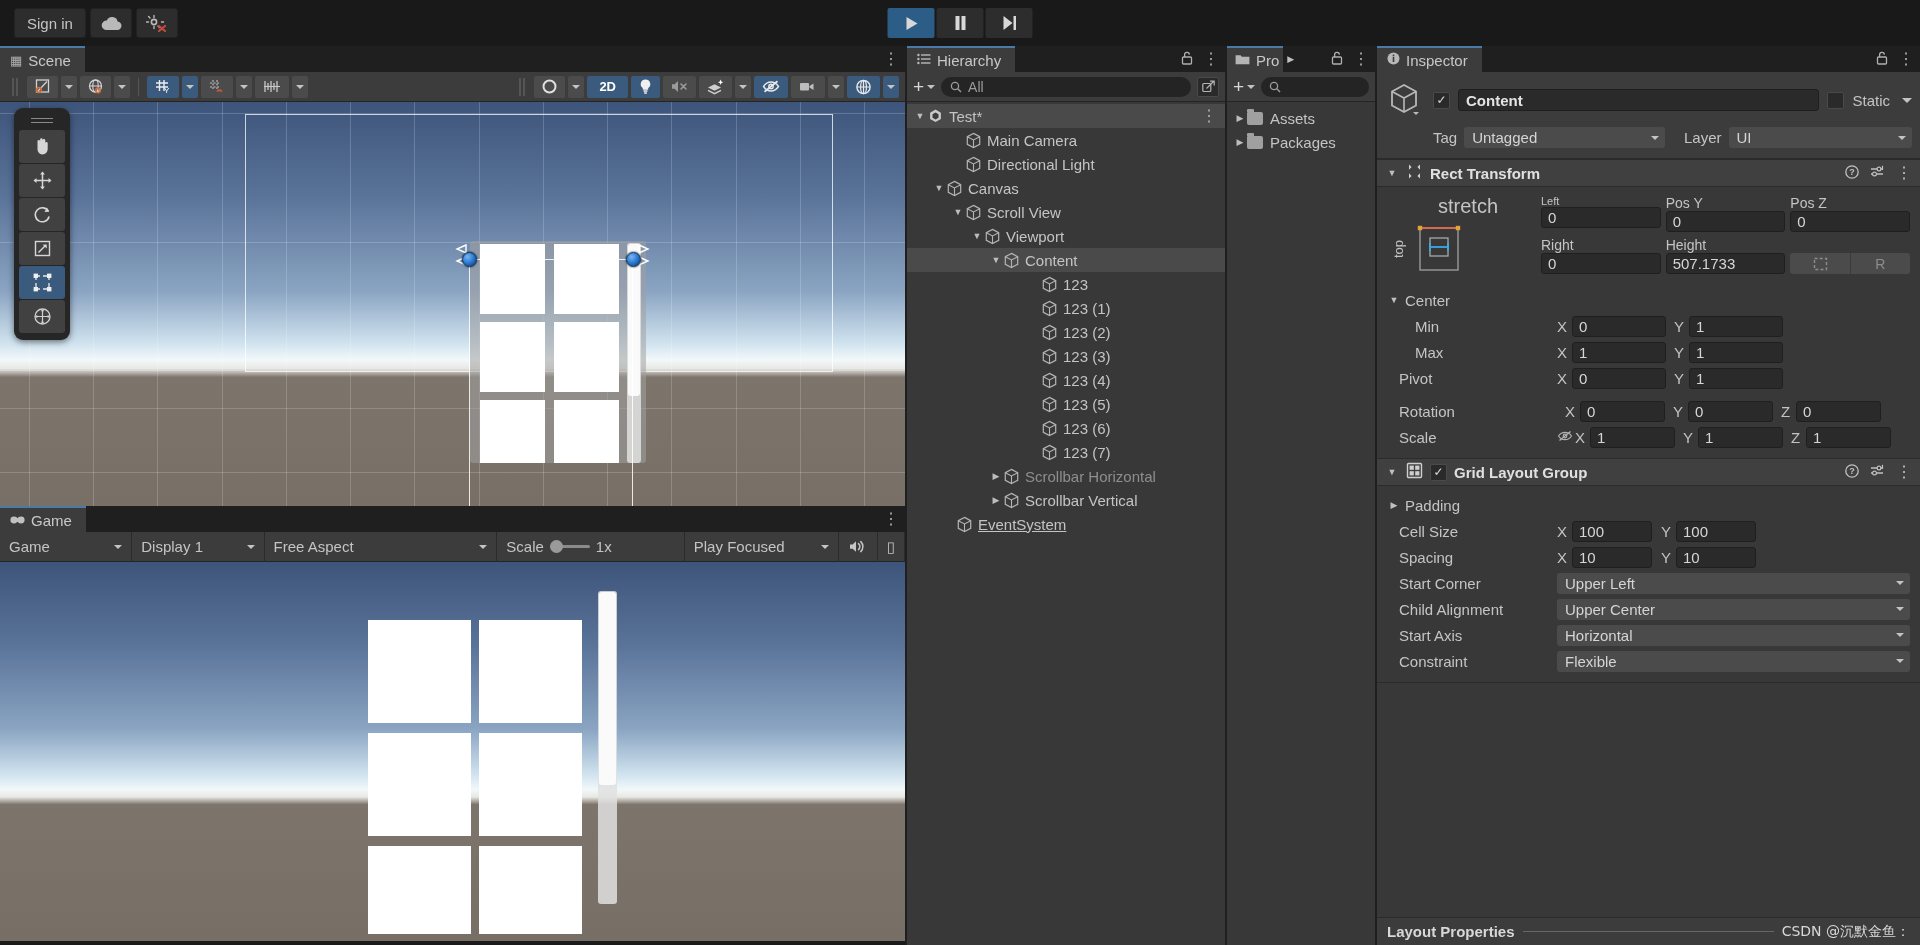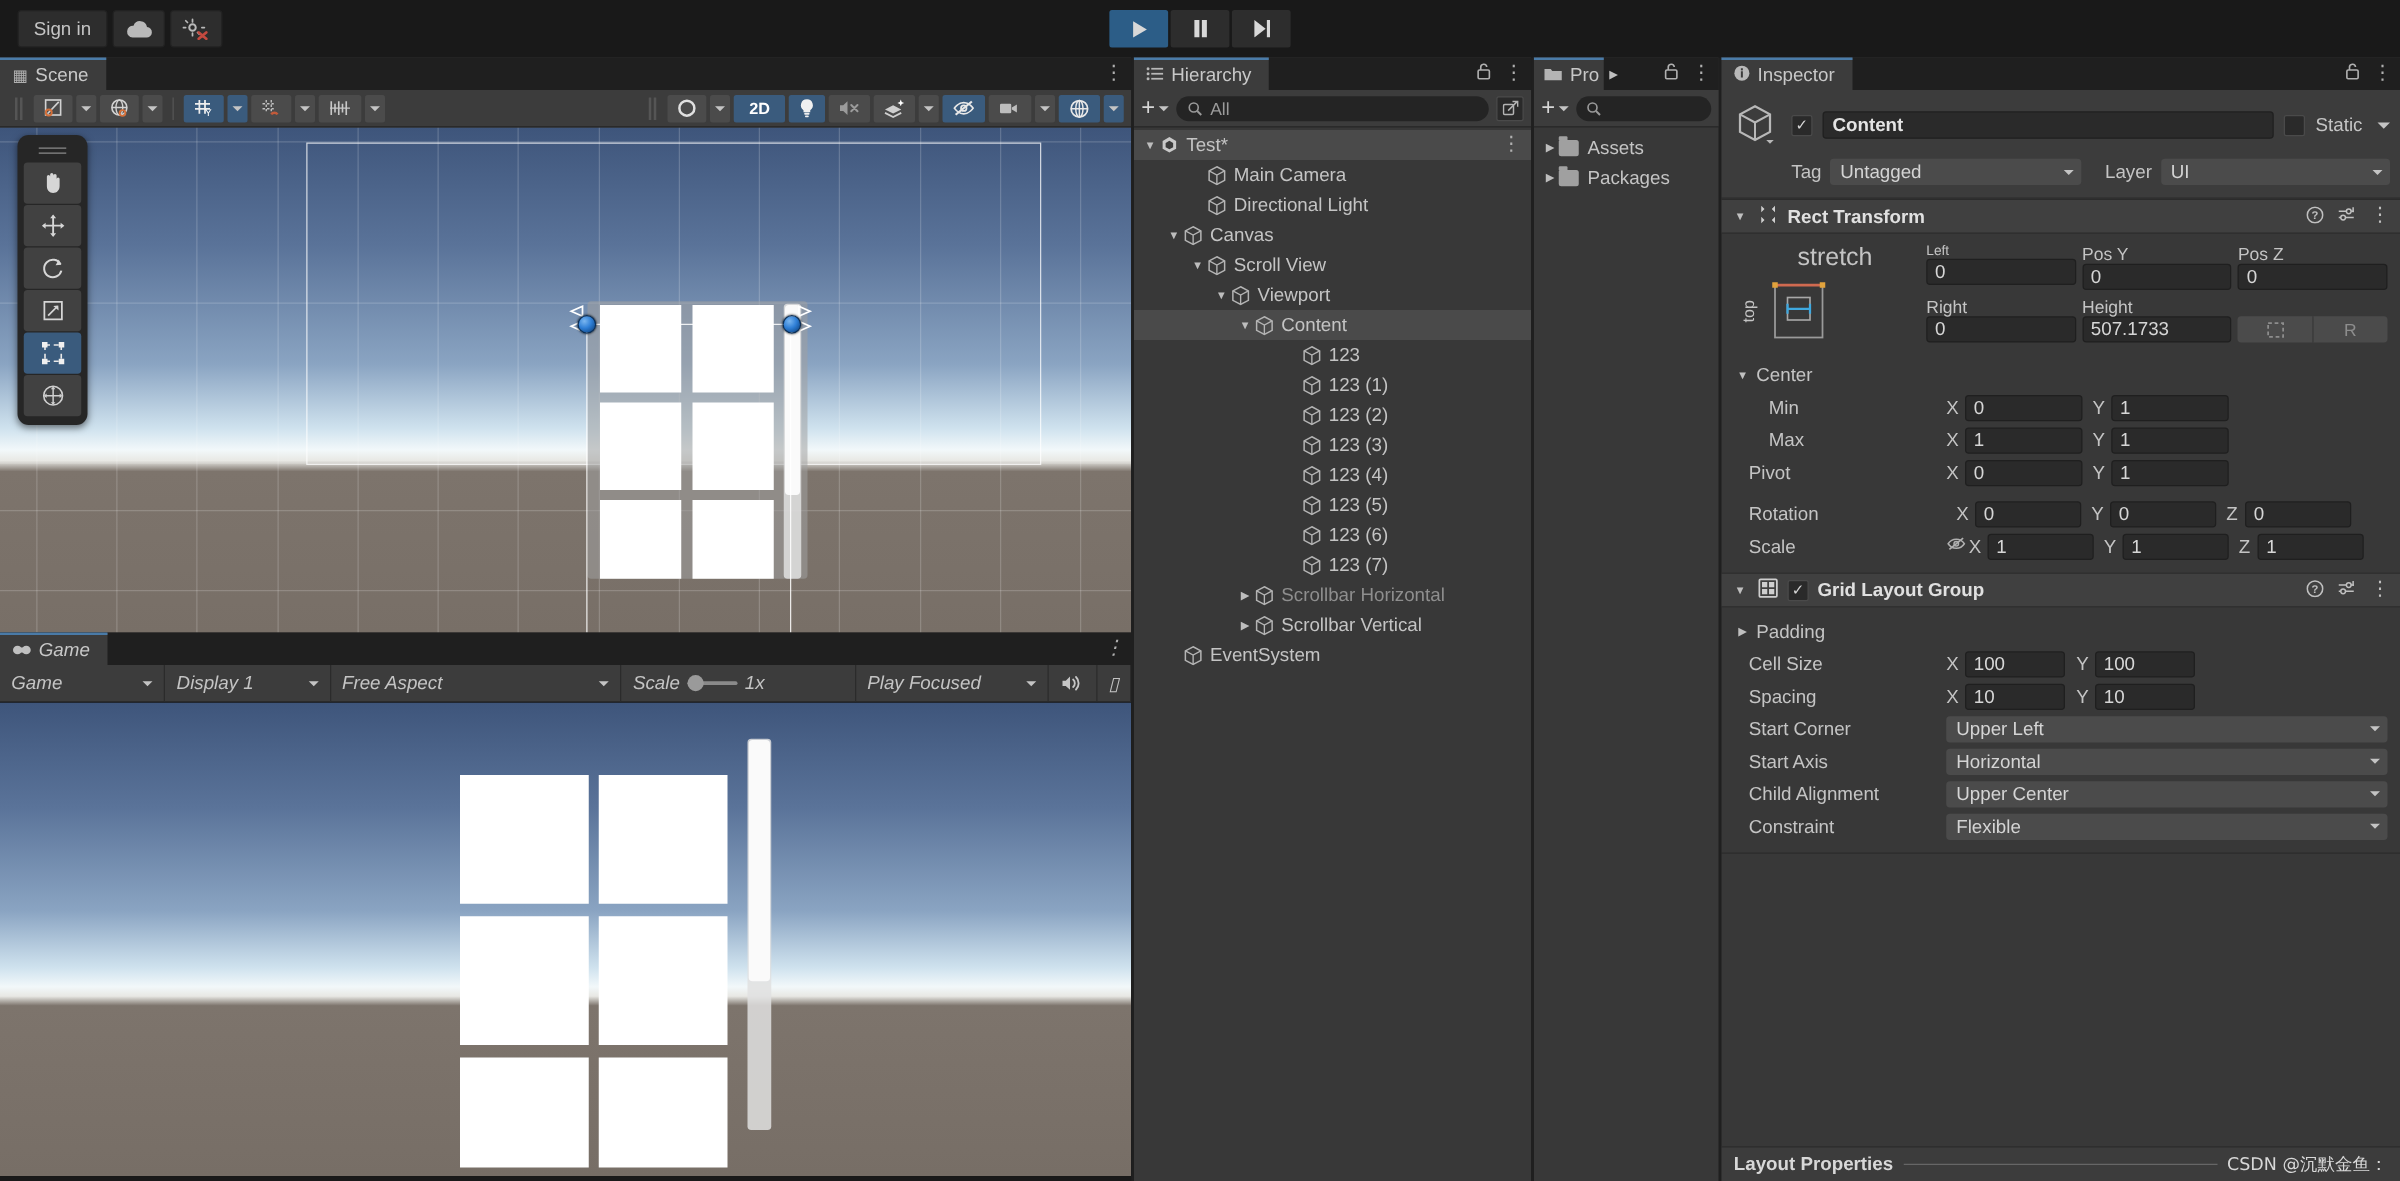--- a/index.html
+++ b/index.html
@@ -124,21 +124,21 @@
   .drag-grip { height:12px; display:flex;flex-direction:column;justify-content:center;align-items:center;gap:3px;margin-bottom:4px;}
   .drag-grip i{display:block;width:22px;height:1px;background:#8a8a8a;}
   .tool {
     height:33px; background:#414141; border-radius:3px; margin-bottom:1px;
     display:flex;align-items:center;justify-content:center; color:#d6d6d6;
   }
   .tool.on { background:#3a5b7d; }
   .tool svg { display:block; }
 
   
-  #game { left: 0; top: 506px; width: 905px; height: 333px; background: #383838; font-style: italic; }
+  #game { left: 0; top: 506px; width: 905px; height: 333px; background: #383838; }
   .game-toolbar {
     height: 30px; background: #3c3c3c; display:flex; align-items:center;
     border-bottom:1px solid #242424; font-size:15px; color:#c4c4c4;
   }
   .gt-item {
     height:30px; display:flex;align-items:center; padding:0 9px;
     border-right:1px solid #2b2b2b; gap:6px; white-space:nowrap;
   }
   .game-view { position:relative; width:905px; height:379px; overflow:hidden; background:#000; }
   .slider-track { width:40px;height:3px;background:#8a8a8a;border-radius:2px;position:relative;}
@@ -757,21 +757,21 @@
           <span>Scrollbar Horizontal</span>
         </div>
         <div class="trow" style="padding-left: 82px;">
           <span class="tw">▶</span>
           <svg class="cube" viewBox="0 0 17 17">
             <path d="M8.5 1.4l6.2 3.3v7.6L8.5 15.6 2.3 12.3V4.7z" fill="none" stroke="#b4b4b4" stroke-width="1.2"></path>
             <path d="M2.3 4.7L8.5 8l6.2-3.3M8.5 8v7.6" fill="none" stroke="#b4b4b4" stroke-width="1.1"></path>
           </svg>
           <span>Scrollbar Vertical</span>
         </div>
-        <div class="trow" style="padding-left: 25px;">
+        <div class="trow" style="padding-left: 35px; text-decoration: underline;">
           <span class="tw"></span>
           <svg class="cube" viewBox="0 0 17 17">
             <path d="M8.5 1.4l6.2 3.3v7.6L8.5 15.6 2.3 12.3V4.7z" fill="none" stroke="#b4b4b4" stroke-width="1.2"></path>
             <path d="M2.3 4.7L8.5 8l6.2-3.3M8.5 8v7.6" fill="none" stroke="#b4b4b4" stroke-width="1.1"></path>
           </svg>
           <span>EventSystem</span>
         </div>
       </div>
   </div>
 
@@ -1069,30 +1069,30 @@
           <div class="nfield" style="width:80px">10</div>
         </div>
         <div class="frow">
           <div class="fl ind2">Start Corner</div>
           <div class="dropdown" style="flex:1">
             <span>Upper Left</span>
             <span class="caret sm" style="margin:0"></span>
           </div>
         </div>
         <div class="frow">
+          <div class="fl ind2">Child Alignment</div>
+          <div class="dropdown" style="flex:1">
+            <span>Upper Center</span>
+            <span class="caret sm" style="margin:0"></span>
+          </div>
+        </div>
+        <div class="frow">
           <div class="fl ind2">Start Axis</div>
           <div class="dropdown" style="flex:1">
             <span>Horizontal</span>
-            <span class="caret sm" style="margin:0"></span>
-          </div>
-        </div>
-        <div class="frow">
-          <div class="fl ind2">Child Alignment</div>
-          <div class="dropdown" style="flex:1">
-            <span>Upper Center</span>
             <span class="caret sm" style="margin:0"></span>
           </div>
         </div>
         <div class="frow">
           <div class="fl ind2">Constraint</div>
           <div class="dropdown" style="flex:1">
             <span>Flexible</span>
             <span class="caret sm" style="margin:0"></span>
           </div>
         </div>

